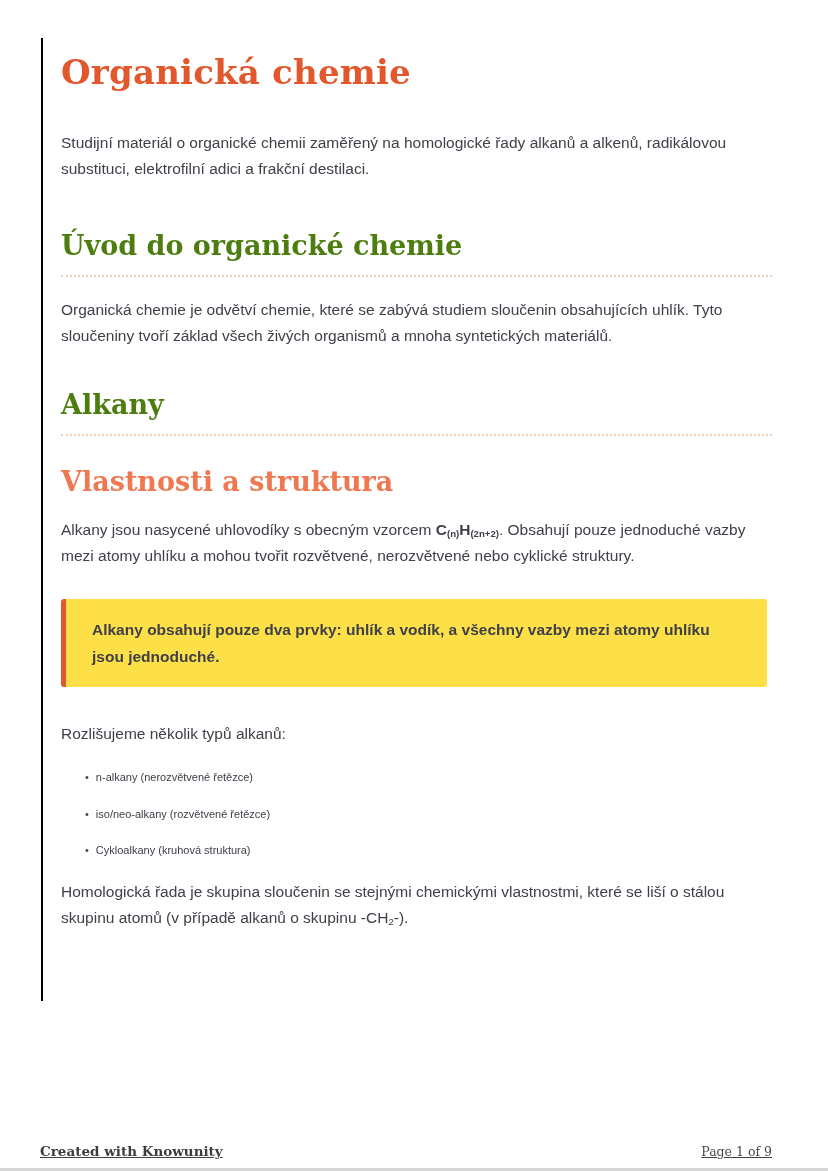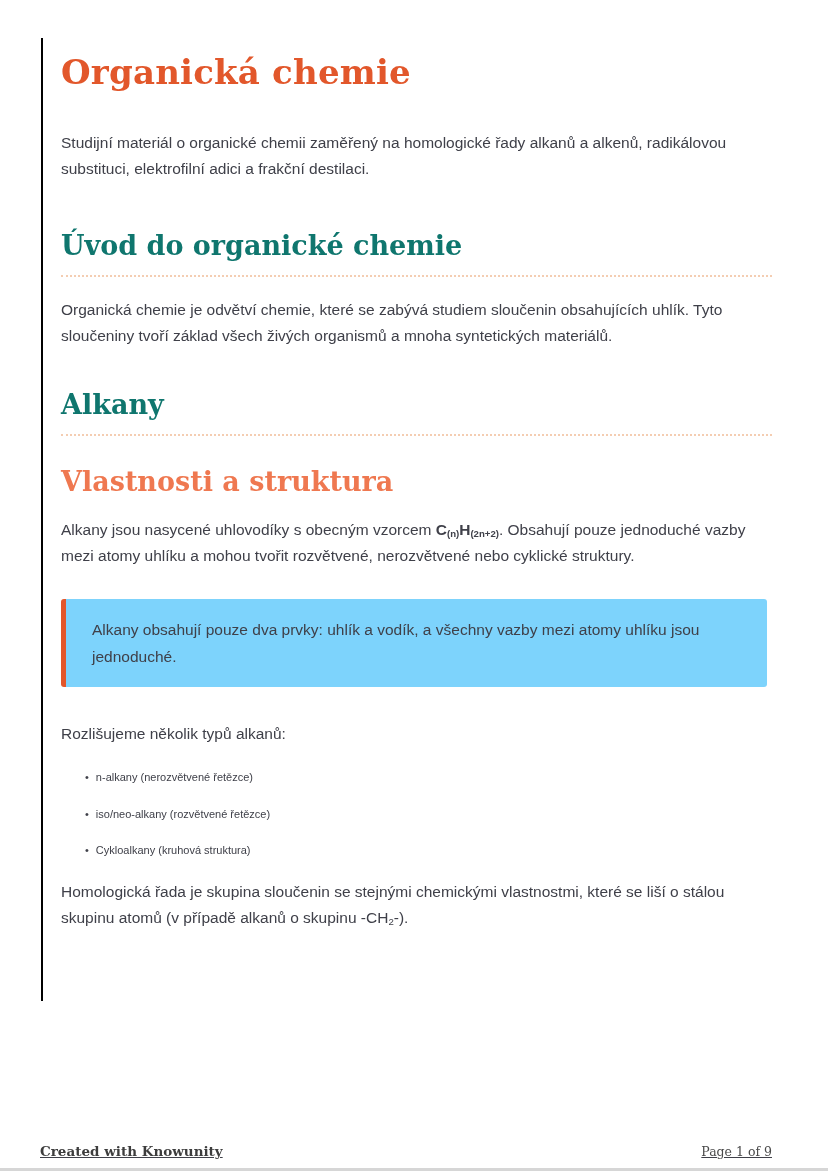--- a/index.html
+++ b/index.html
@@ -31,21 +31,21 @@
     font-size: 15.5px;
     line-height: 1.68;
     color: #3f4049;
     max-width: 706px;
   }
   .intro { margin-bottom: 48px; }
   h2.section-heading {
     font-family: "DejaVu Serif", "Liberation Serif", serif;
     font-weight: 700;
     font-size: 27px;
-    color: #0f766e;
+    color: #4d7c0f;
     padding-bottom: 14px;
     border-bottom: 2px dotted #f4cdb2;
     margin-bottom: 20px;
   }
   .section { margin-bottom: 40px; }
   h3.sub-heading {
     font-family: "DejaVu Serif", "Liberation Serif", serif;
     font-weight: 700;
     font-size: 27px;
     color: #ef7850;
@@ -59,26 +59,27 @@
     top: 0.22em;
     vertical-align: baseline;
   }
   .inline-sub {
     font-size: 0.62em;
     position: relative;
     top: 0.22em;
     vertical-align: baseline;
   }
   .callout {
-    background: #7dd3fc;
+    background: #fde047;
     border-left: 5px solid #e2572b;
     border-radius: 3px;
     padding: 17px 26px;
     margin: 30px 0 34px 0;
     max-width: 706px;
+    font-weight: bold;
   }
   .callout p {
     font-size: 15.5px;
     line-height: 1.75;
     color: #3f4049;
   }
   ul.bullet-list {
     list-style: none;
     margin: 22px 0 10px 24px;
   }

